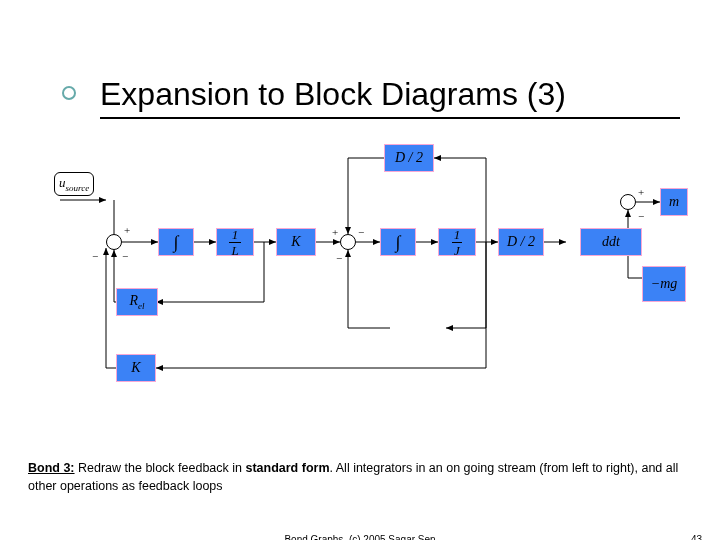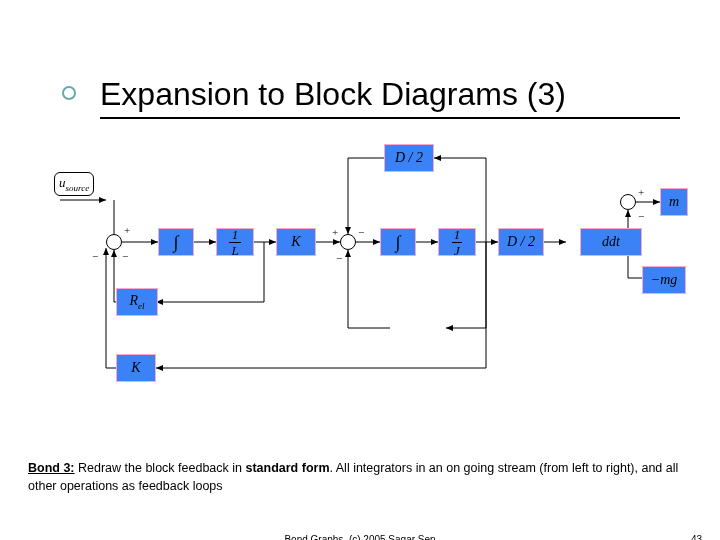--- a/index.html
+++ b/index.html
@@ -139,21 +139,21 @@
 
   <div class="blk" style="left:356px; top:16px; width:50px; height:28px; font-style:italic;">D / 2</div>
 
   <div class="blk" style="left:88px; top:160px; width:42px; height:28px;">
     <span style="font-style:italic;"><span>R</span><sub style="font-size:9px;">el</sub></span>
   </div>
 
 
   <div class="blk" style="left:88px; top:226px; width:40px; height:28px; font-style:italic;">K</div>
 
-  <div class="blk" style="left:614px; top:138px; width:44px; height:28px; font-style:italic;">−mg</div>
+  <div class="blk" style="left:614px; top:138px; width:44px; height:36px; font-style:italic;">−mg</div>
 
 </div>
 
 <div class="caption">
   <span class="u"><b>Bond 3:</b></span><span> Redraw the block feedback in </span><b>standard form</b><span>. All integrators in an on going stream (from left to right), and all other operations as feedback loops</span>
 </div>
 
 <div class="footer">
   <span class="footer-center">Bond Graphs, (c) 2005 Sagar Sen</span>
   <span class="footer-right">43</span>

